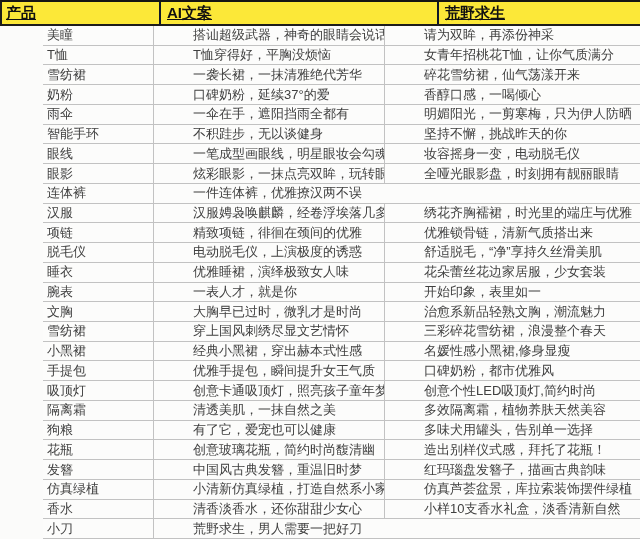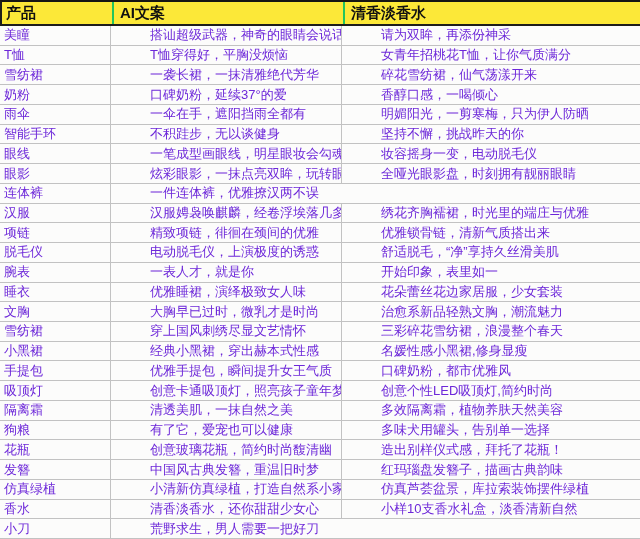--- a/index.html
+++ b/index.html
@@ -16,47 +16,49 @@
   .row { display: flex; flex-direction: row; min-height: 0; }
   .row.header {
     flex: 0 0 22px;
     background: #fce838;
     border-top: 2px solid #151513;
     border-bottom: 2px solid #1d1d1b;
     border-left: 2px solid #1d1d1b;
     font-weight: bold;
     font-size: 15px;
     color: #111;
+    text-decoration: underline;
   }
   .row.body {
     flex: 1 1 0;
     border-bottom: 1px solid #c2c2c2;
     font-size: 13px;
-    color: #6d28d9;
+    color: #404040;
     background: #fcfcfb;
+    margin-left: 43px;
   }
   .cell {
     display: flex; align-items: center;
     white-space: nowrap; overflow: hidden;
     box-sizing: border-box;
   }
   .c1 { flex: 0 0 110px; padding-left: 4px; }
   .c2 { flex: 0 0 231px; padding-left: 6px; }
   .c3 { flex: 1 1 auto;  padding-left: 6px; }
-  .row.header .c2, .row.header .c3 { border-left: 2px solid #22c55e; }
+  .row.header .c2, .row.header .c3 { border-left: 2px solid #0f172a; margin-left: 47px; }
   .row.body .c2, .row.body .c3 { border-left: 1px solid #c2c2c2; padding-left: 39px; }
 </style>
 </head>
 <body>
 
 <div class="sheet">
   <div class="row header">
     <div class="cell c1">产品</div>
     <div class="cell c2">AI文案</div>
-    <div class="cell c3">清香淡香水</div>
+    <div class="cell c3">荒野求生</div>
   </div>
   <div id="tbody" style="display:flex; flex-direction:column; flex:1 1 auto; min-height:0;">
       <div class="row body">
         <div class="cell c1">美瞳</div>
         <div class="cell c2">搭讪超级武器，神奇的眼睛会说话</div>
         <div class="cell c3">请为双眸，再添份神采</div>
       </div>
       <div class="row body">
         <div class="cell c1">T恤</div>
         <div class="cell c2">T恤穿得好，平胸没烦恼</div>
@@ -105,28 +107,28 @@
         <div class="cell c1">项链</div>
         <div class="cell c2">精致项链，徘徊在颈间的优雅</div>
         <div class="cell c3">优雅锁骨链，清新气质搭出来</div>
       </div>
       <div class="row body">
         <div class="cell c1">脱毛仪</div>
         <div class="cell c2">电动脱毛仪，上演极度的诱惑</div>
         <div class="cell c3">舒适脱毛，“净”享持久丝滑美肌</div>
       </div>
       <div class="row body">
+        <div class="cell c1">睡衣</div>
+        <div class="cell c2">优雅睡裙，演绎极致女人味</div>
+        <div class="cell c3">花朵蕾丝花边家居服，少女套装</div>
+      </div>
+      <div class="row body">
         <div class="cell c1">腕表</div>
         <div class="cell c2">一表人才，就是你</div>
         <div class="cell c3">开始印象，表里如一</div>
-      </div>
-      <div class="row body">
-        <div class="cell c1">睡衣</div>
-        <div class="cell c2">优雅睡裙，演绎极致女人味</div>
-        <div class="cell c3">花朵蕾丝花边家居服，少女套装</div>
       </div>
       <div class="row body">
         <div class="cell c1">文胸</div>
         <div class="cell c2">大胸早已过时，微乳才是时尚</div>
         <div class="cell c3">治愈系新品轻熟文胸，潮流魅力</div>
       </div>
       <div class="row body">
         <div class="cell c1">雪纺裙</div>
         <div class="cell c2">穿上国风刺绣尽显文艺情怀</div>
         <div class="cell c3">三彩碎花雪纺裙，浪漫整个春天</div>

